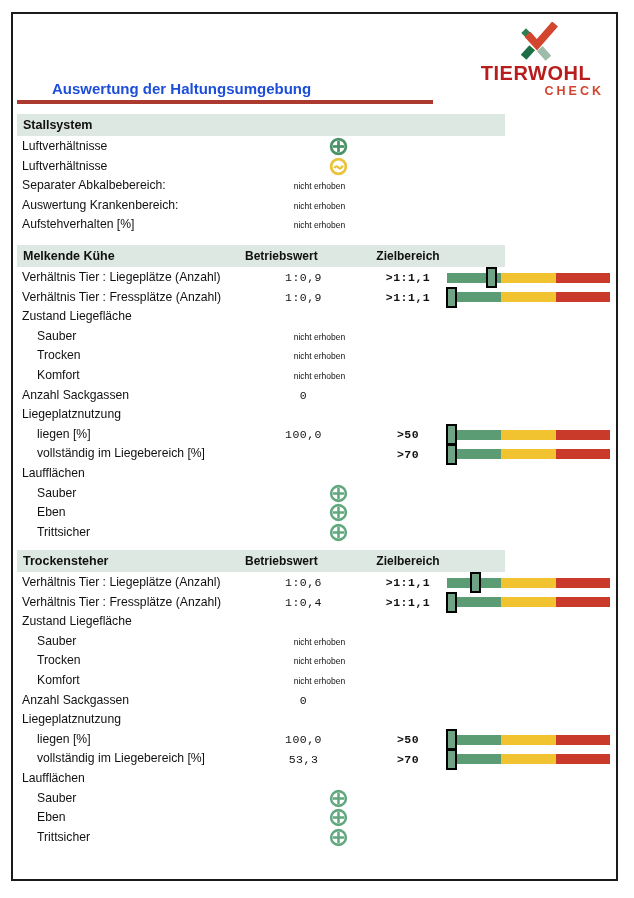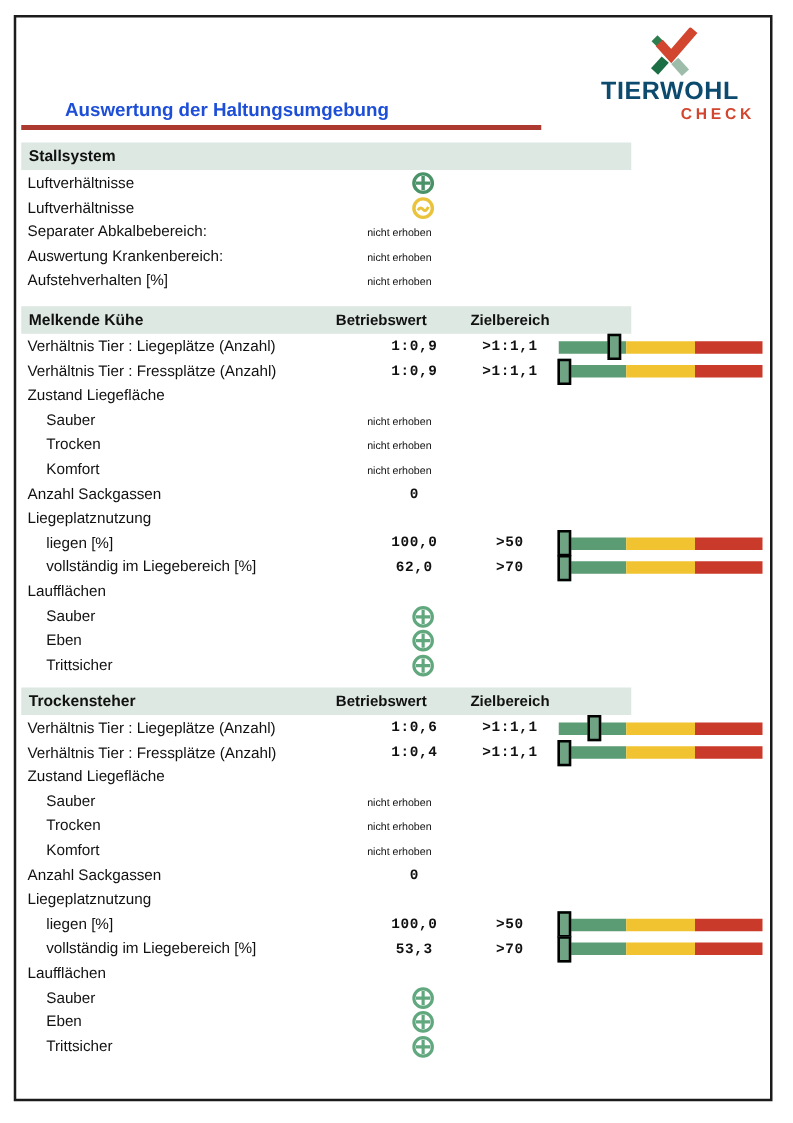--- a/index.html
+++ b/index.html
@@ -5,36 +5,36 @@
   html,body{margin:0;padding:0;background:#fff;}
   .page{position:relative;width:634px;height:898px;background:#ffffff;
         font-family:"Liberation Sans",sans-serif;color:#111;overflow:hidden;}
   .frame{position:absolute;left:11px;top:12px;width:607px;height:869px;
          border:2px solid #1b1b1b;box-sizing:border-box;}
   .title{position:absolute;left:52px;top:80px;font-size:15px;font-weight:bold;color:#1d4ed8;}
   .rule{position:absolute;left:17px;top:100px;width:416px;height:4px;background:#ad3a31;}
   
   .logo{position:absolute;left:468px;top:22px;width:136px;text-align:center;}
   .logo-mark{display:block;margin:0 auto;}
-  .logo-name{font-size:20px;font-weight:bold;color:#0c4a6e;letter-spacing:0.5px;line-height:22px;}
+  .logo-name{font-size:20px;font-weight:bold;color:#b91c1c;letter-spacing:0.5px;line-height:22px;}
   .logo-sub{font-size:12.5px;font-weight:bold;color:#d2452f;letter-spacing:3px;line-height:14px;text-align:right;}
   
   .band{position:absolute;left:17px;width:488px;height:22px;background:#dce8e1;}
   .band .band-title{position:absolute;left:6px;top:0;line-height:22px;font-size:12.5px;font-weight:bold;}
   .band .col-bw{position:absolute;left:228px;width:120px;top:0;line-height:22px;
-                text-align:center;font-size:12px;font-weight:bold;}
+                font-size:12px;font-weight:bold;}
   .band .col-zb{position:absolute;left:353px;width:76px;top:0;line-height:22px;
                 text-align:center;font-size:12px;font-weight:bold;}
   .rows{position:absolute;left:17px;width:605px;}
   .row{position:relative;height:19.6px;}
   .lbl{position:absolute;left:5px;top:0;line-height:19.6px;font-size:12.2px;white-space:nowrap;}
   .ind .lbl{left:20px;}
   .cell{position:absolute;top:0;height:19.6px;display:flex;align-items:center;justify-content:center;}
-  .cell.val{left:252px;width:125px;font-family:"Liberation Mono","DejaVu Sans Mono",monospace;
-            font-weight:700;font-size:11.5px;letter-spacing:0.5px;}
+  .cell.val{left:224px;width:125px;font-family:"Liberation Mono","DejaVu Sans Mono",monospace;
+            font-weight:400;font-size:11.5px;letter-spacing:0.5px;}
   .cell.small{left:240px;width:125px;font-size:8.5px;}
   .cell.ico{left:310px;width:22px;}
   .cell.target{left:353px;width:76px;font-family:"Liberation Mono","DejaVu Sans Mono",monospace;
                font-weight:700;font-size:11.5px;letter-spacing:0.5px;}
   .cell.barc{left:430px;width:163px;}
   .bar-track{position:relative;width:163px;height:10px;display:flex;}
   .seg{flex:1;height:10px;}
   .seg.g{background:#5b9c74;}
   .seg.y{background:#f1c331;}
   .seg.r{background:#c93a2b;}
@@ -161,21 +161,20 @@
         <span class="bar-track">
             <span class="seg g"></span>
             <span class="seg y"></span>
             <span class="seg r"></span>
           <span class="bar-marker" style="left: 0%;"></span>
         </span>
       </span>
     </div>
     <div class="row ind">
       <span class="lbl">vollständig im Liegebereich [%]</span>
-      <span class="cell val">62,0</span>
       <span class="cell target">&gt;70</span>
       <span class="cell barc">
         <span class="bar-track">
             <span class="seg g"></span>
             <span class="seg y"></span>
             <span class="seg r"></span>
           <span class="bar-marker" style="left: 0%;"></span>
         </span>
       </span>
     </div>

